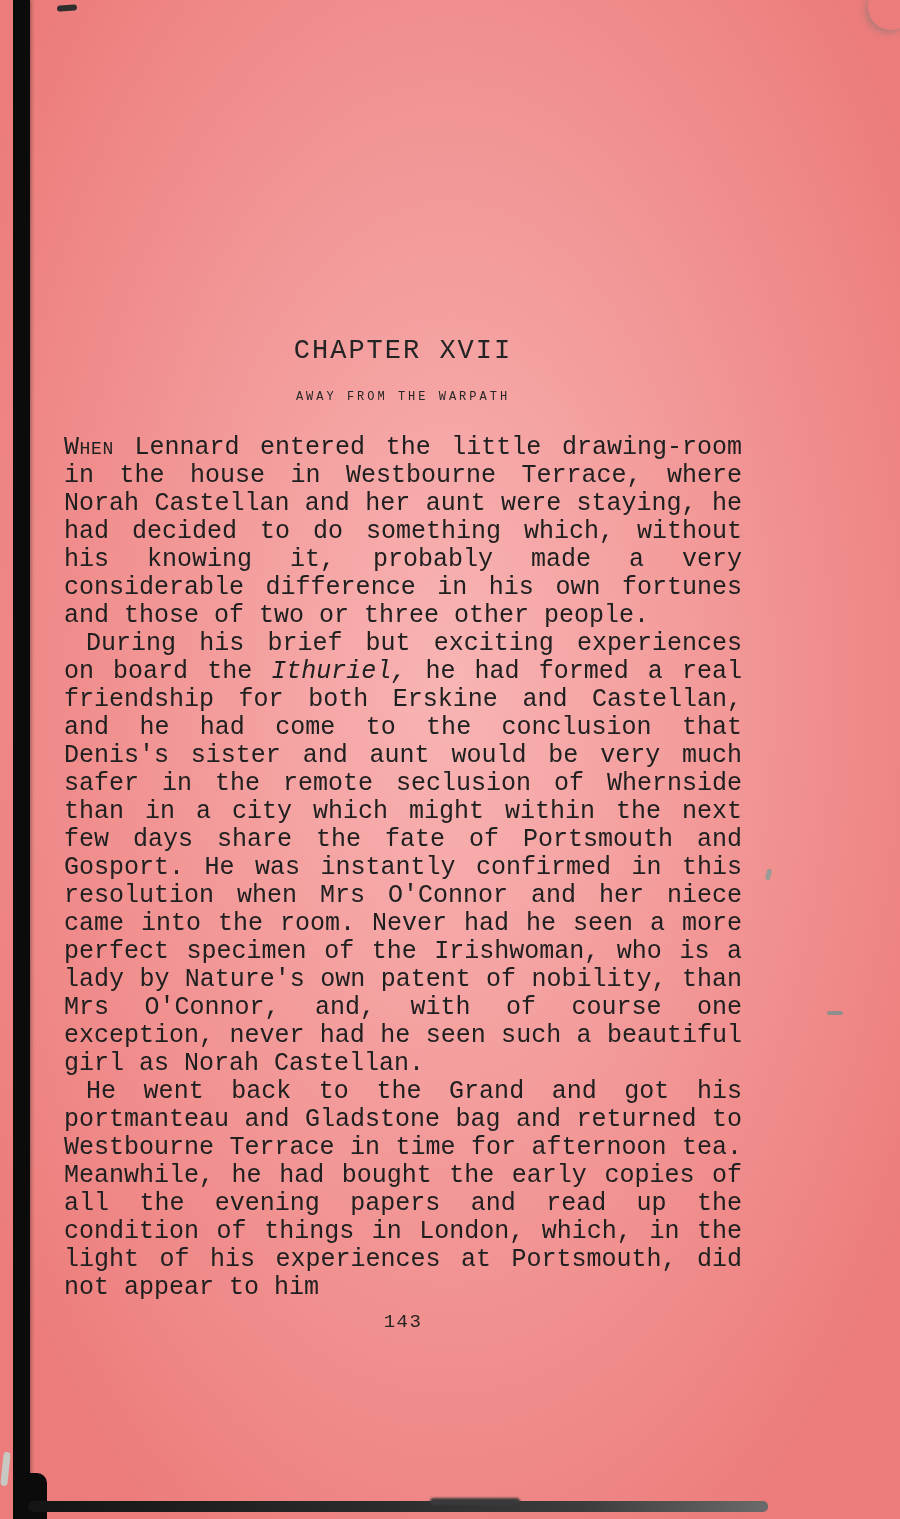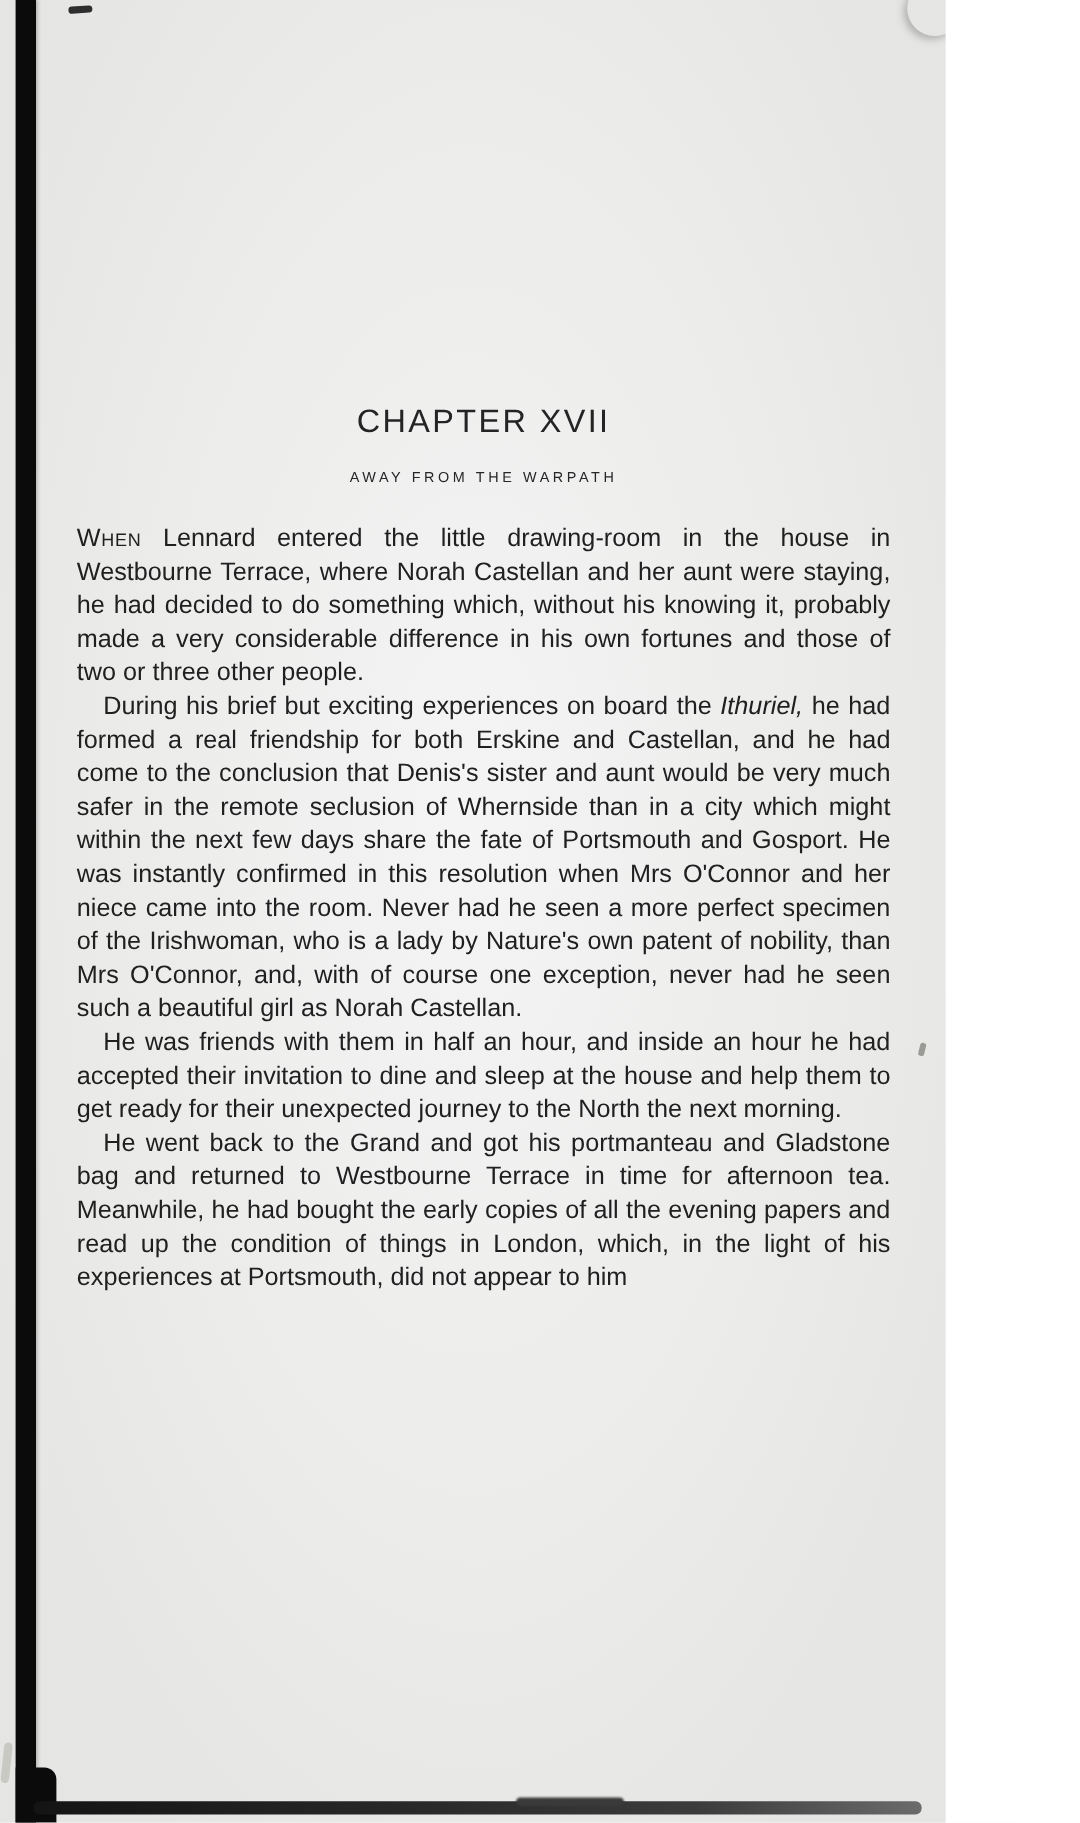--- a/index.html
+++ b/index.html
@@ -2,25 +2,25 @@
 <html><head>
 <meta charset="utf-8">
 <style>
   html, body {
     margin: 0;
     padding: 0;
     background: #ffffff;
   }
   .scan {
     position: relative;
-    width: 788px;
+    width: 900px;
     height: 1519px;
-    background: #e5e5e5;
+    background: #ef4444;
     overflow: hidden;
-    font-family: Liberation Sans, sans-serif;
+    font-family: Liberation Mono, monospace;
   }
   
   .scan::before {
     content: "";
     position: absolute;
     inset: 0;
     background: radial-gradient(ellipse at 50% 45%, rgba(255,255,255,0.6) 0%, rgba(230,230,226,0.35) 85%);
     pointer-events: none;
   }
 
@@ -131,21 +131,21 @@
   .chapter-subtitle {
     margin: 0 0 30px 0;
     font-size: 12px;
     font-weight: normal;
     letter-spacing: 3px;
     text-align: center;
     color: #262626;
   }
   .para {
     margin: 0;
-    font-size: 21px;
+    font-size: 25px;
     line-height: 28px;
     text-align: justify;
     color: #202020;
   }
   .para.indent {
     text-indent: 22px;
   }
   .lead-smallcaps {
     font-variant: small-caps;
     letter-spacing: 0.6px;
@@ -179,19 +179,19 @@
   <div class="content">
 
     <h1 class="chapter-heading">CHAPTER XVII</h1>
 
     <h2 class="chapter-subtitle">AWAY FROM THE WARPATH</h2>
 
     <p class="para"><span class="lead-smallcaps">When</span><span> Lennard entered the little drawing-room in the house in Westbourne Terrace, where Norah Castellan and her aunt were staying, he had decided to do something which, without his knowing it, probably made a very considerable difference in his own fortunes and those of two or three other people.</span></p>
 
     <p class="para indent"><span>During his brief but exciting experiences on board the </span><span class="book-italic">Ithuriel,</span><span> he had formed a real friendship for both Erskine and Castellan, and he had come to the conclusion that Denis's sister and aunt would be very much safer in the remote seclusion of Whernside than in a city which might within the next few days share the fate of Portsmouth and Gosport.  He was instantly confirmed in this resolution when Mrs O'Connor and her niece came into the room.  Never had he seen a more perfect specimen of the Irishwoman, who is a lady by Nature's own patent of nobility, than Mrs O'Connor, and, with of course one exception, never had he seen such a beautiful girl as Norah Castellan.</span></p>
 
-    <p class="para indent">He was friends with them in half an hour, and inside an hour he had accepted their invitation to dine and sleep at the house and help them to get ready for their unexpected journey to the North the next morning.</p>
 
     <p class="para indent">He went back to the Grand and got his portmanteau and Gladstone bag and returned to Westbourne Terrace in time for afternoon tea.  Meanwhile, he had bought the early copies of all the evening papers and read up the condition of things in London, which, in the light of his experiences at Portsmouth, did not appear to him</p>
 
+    <div class="page-number">143</div>
 
   </div>
 </div>
 
 </body></html>

